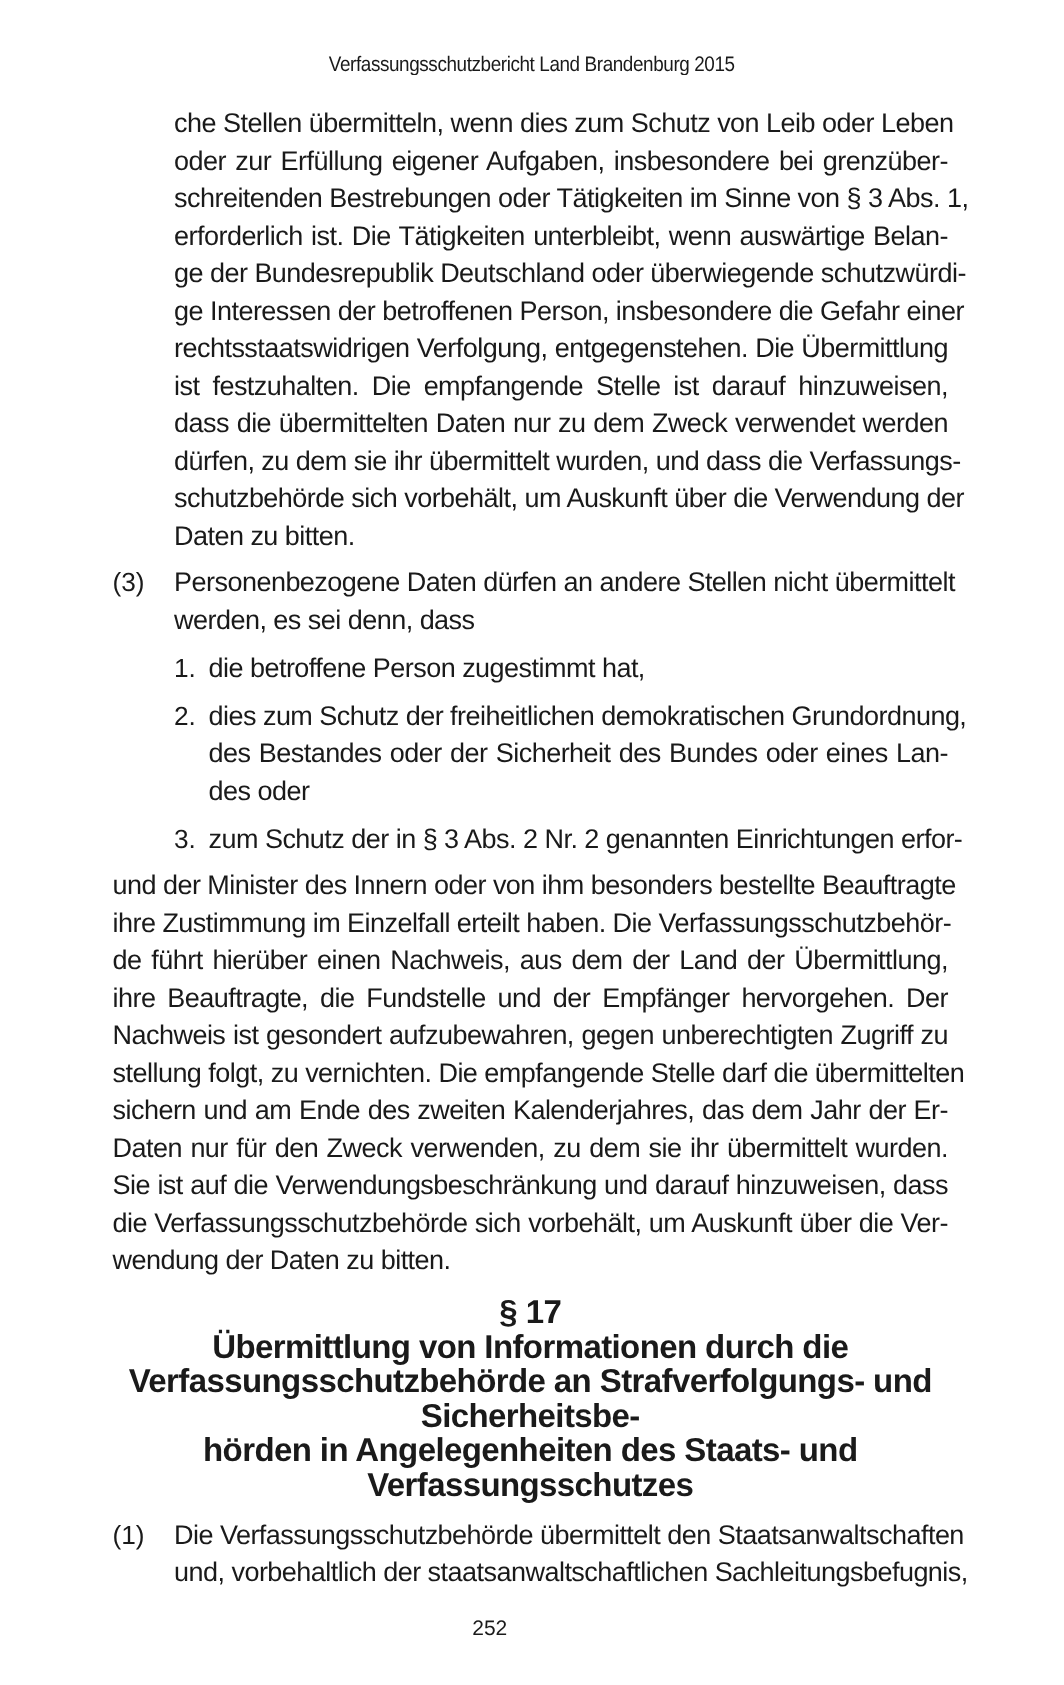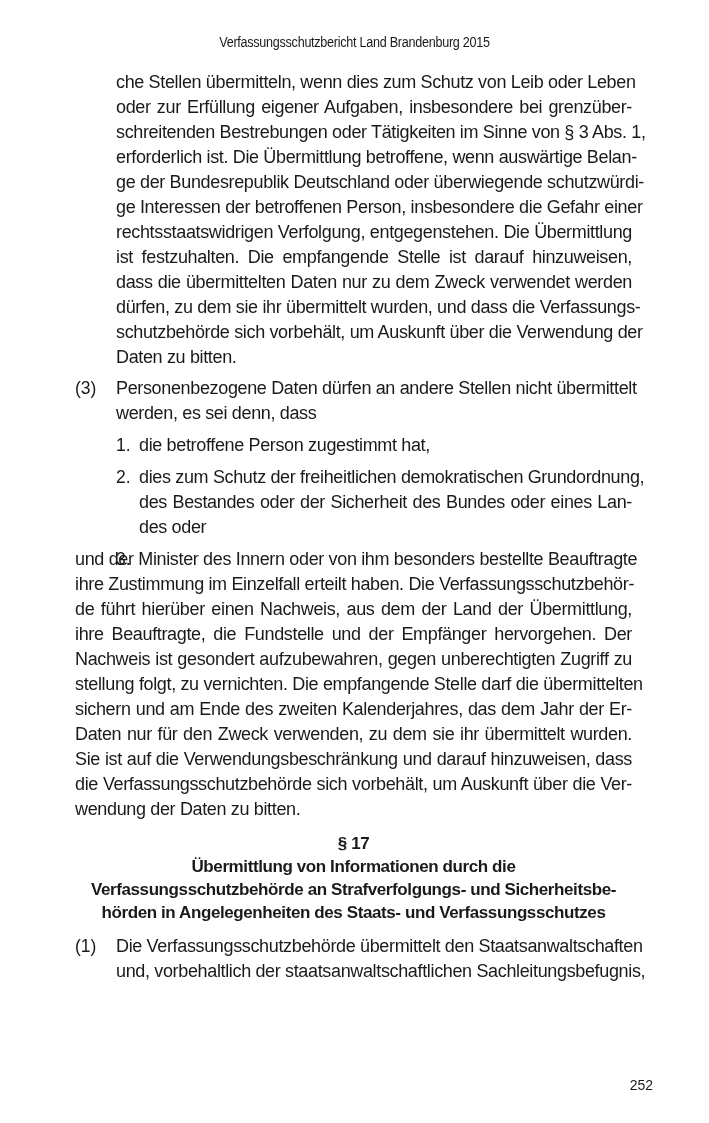--- a/index.html
+++ b/index.html
@@ -10,36 +10,36 @@
   .page { position: absolute; top: 70px; left: 75px; width: 557px; }
   .body-text { font-size: 18px; line-height: 25px; text-align: justify; letter-spacing: -0.35px; }
   .body-text .ln { display: block; text-align: justify; text-align-last: justify; white-space: nowrap; }
   .body-text .ln.last { text-align-last: left; }
   .indent { padding-left: 41px; }
   .para { position: relative; margin-top: 6px; }
   .para-num { position: absolute; left: 0; top: 0; font-size: 17.5px; line-height: 25px; }
   .list { padding-left: 41px; }
   .li { position: relative; padding-left: 23px; margin-top: 7px; }
   .li-num { position: absolute; left: 0; top: 0; font-size: 17.5px; line-height: 25px; }
-  .heading { text-align: center; font-weight: bold; font-size: 17px; line-height: 23px;
+  .heading { text-align: center; font-weight: bold; font-size: 22px; line-height: 23px;
              letter-spacing: -0.4px; margin-top: 10px; }
-  .folio { position: absolute; top: 1077px; left: 0; width: 653px; text-align: right; font-size: 14px; }
+  .folio { position: absolute; top: 1077px; left: 0; width: 653px; text-align: center; font-size: 14px; }
 </style>
 </head>
 <body>
 
 <div class="running-head">Verfassungsschutzbericht Land Brandenburg 2015</div>
 
 <div class="page">
 
   <div class="body-text indent">
     <span class="ln">che Stellen übermitteln, wenn dies zum Schutz von Leib oder Leben</span>
     <span class="ln">oder zur Erfüllung eigener Aufgaben, insbesondere bei grenzüber-</span>
     <span class="ln">schreitenden Bestrebungen oder Tätigkeiten im Sinne von § 3 Abs. 1,</span>
-    <span class="ln">erforderlich ist. Die Übermittlung betroffene, wenn auswärtige Belan-</span>
+    <span class="ln">erforderlich ist. Die Tätigkeiten unterbleibt, wenn auswärtige Belan-</span>
     <span class="ln">ge der Bundesrepublik Deutschland oder überwiegende schutzwürdi-</span>
     <span class="ln">ge Interessen der betroffenen Person, insbesondere die Gefahr einer</span>
     <span class="ln">rechtsstaatswidrigen Verfolgung, entgegenstehen. Die Übermittlung</span>
     <span class="ln">ist festzuhalten. Die empfangende Stelle ist darauf hinzuweisen,</span>
     <span class="ln">dass die übermittelten Daten nur zu dem Zweck verwendet werden</span>
     <span class="ln">dürfen, zu dem sie ihr übermittelt wurden, und dass die Verfassungs-</span>
     <span class="ln">schutzbehörde sich vorbehält, um Auskunft über die Verwendung der</span>
     <span class="ln last">Daten zu bitten.</span>
   </div>
 
@@ -60,20 +60,21 @@
         <span class="li-num">2.</span>
         <div class="body-text">
           <span class="ln">dies zum Schutz der freiheitlichen demokratischen Grundordnung,</span>
           <span class="ln">des Bestandes oder der Sicherheit des Bundes oder eines Lan-</span>
           <span class="ln last">des oder</span>
         </div>
       </div>
       <div class="li">
         <span class="li-num">3.</span>
         <div class="body-text">
+          <span class="ln">zum Schutz der in § 3 Abs. 2 Nr. 2 genannten Einrichtungen erfor-</span>
         </div>
       </div>
     </div>
   </div>
 
   <div class="body-text" style="margin-top:6px">
     <span class="ln">und der Minister des Innern oder von ihm besonders bestellte Beauftragte</span>
     <span class="ln">ihre Zustimmung im Einzelfall erteilt haben. Die Verfassungsschutzbehör-</span>
     <span class="ln">de führt hierüber einen Nachweis, aus dem der Land der Übermittlung,</span>
     <span class="ln">ihre Beauftragte, die Fundstelle und der Empfänger hervorgehen. Der</span>

